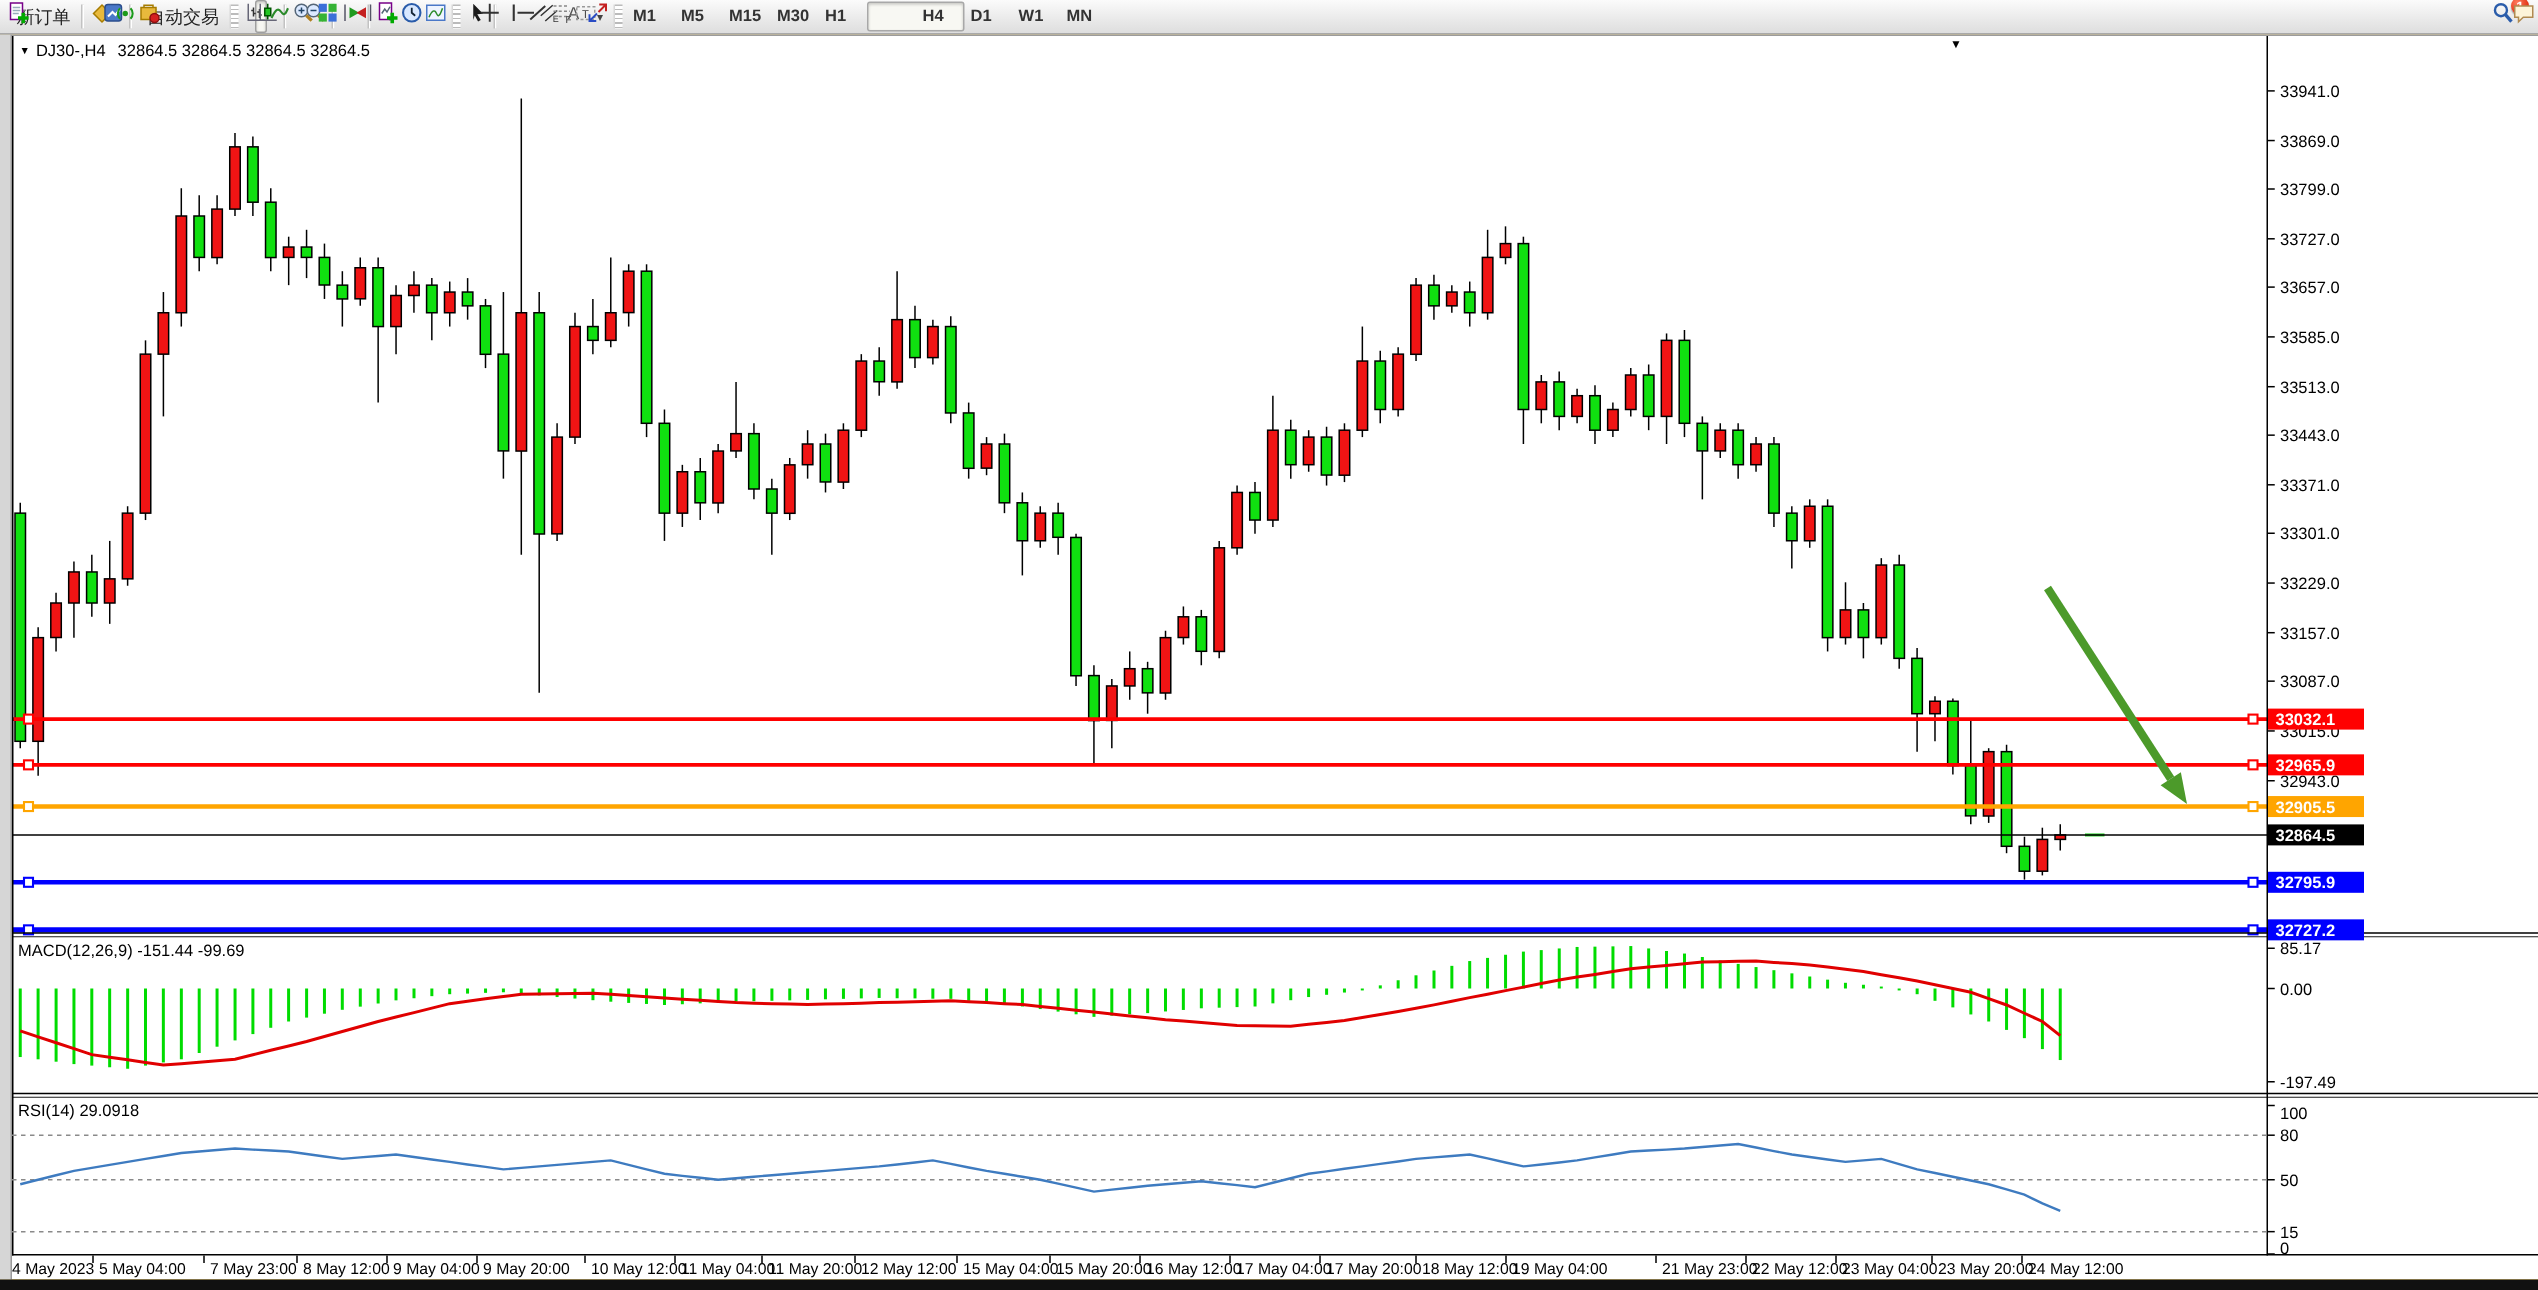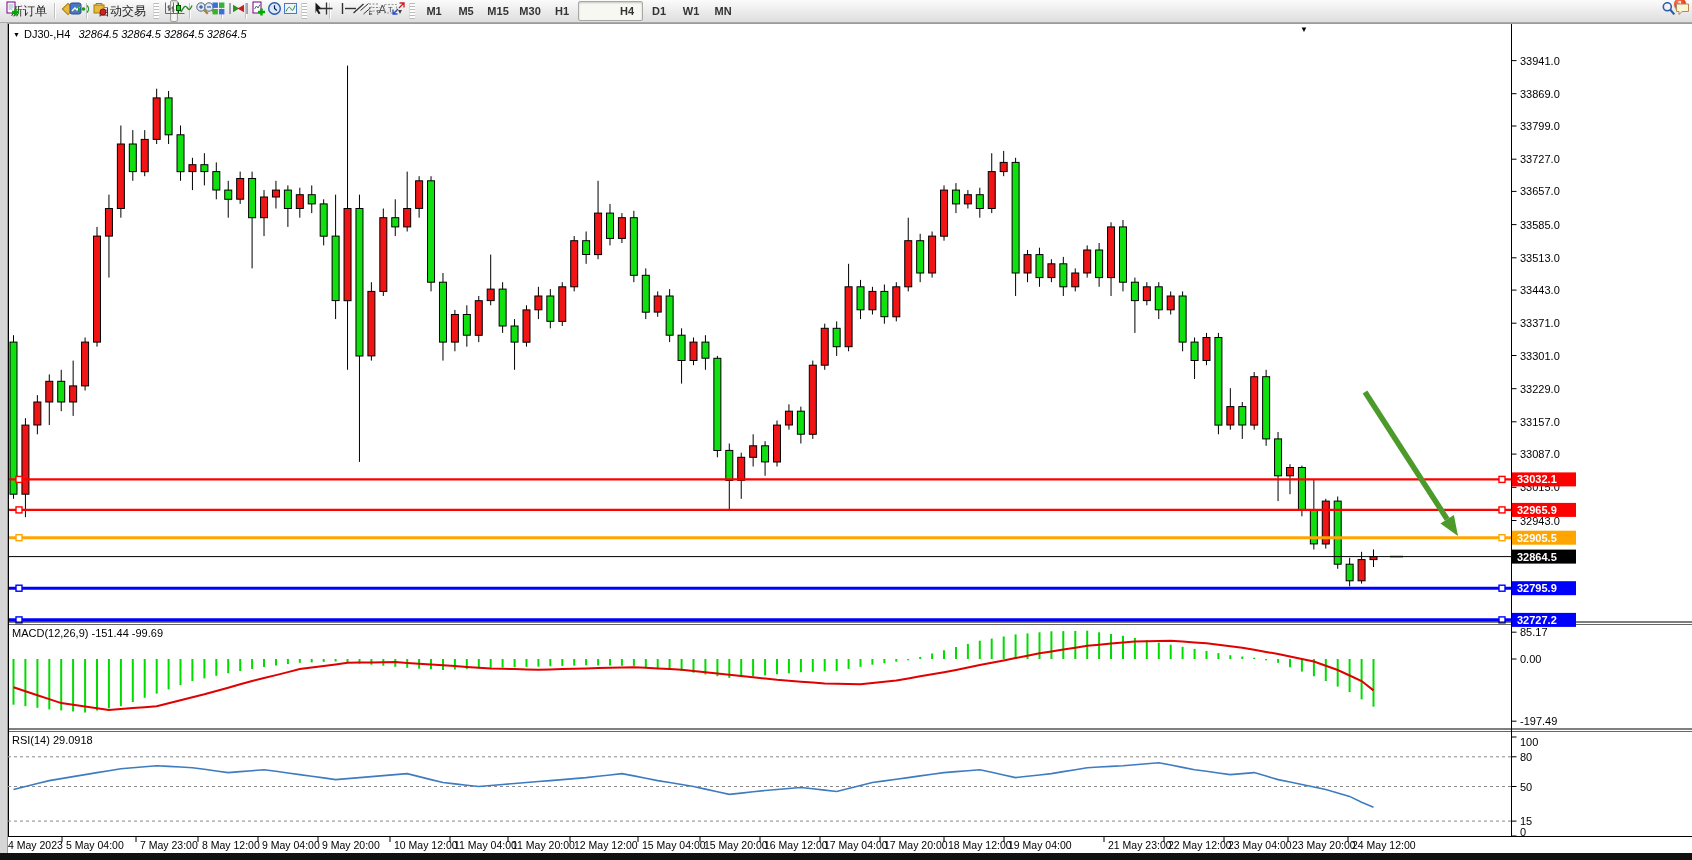--- a/index.html
+++ b/index.html
@@ -10,34 +10,34 @@
     background:linear-gradient(#fbfbfb,#e9e9e9 60%,#dedede);border-bottom:1px solid #a9a9a9;
     display:flex;align-items:center;padding:0 4px;box-sizing:border-box;}
   .tb-btn{display:flex;align-items:center;gap:3px;height:20px;padding:0 3px;border:1px solid transparent;
     border-radius:2px;cursor:default;position:relative;}
   .tb-btn.active{background:#f7f7f2;border:1px solid #9f9f9f;box-shadow:inset 0 1px 2px rgba(0,0,0,.18);}
   .tb-btn .lbl{font-size:12px;color:#222;white-space:nowrap;}
   .tb-btn .dd{font-size:8px;color:#444;margin-left:1px;}
   .tb-sep{width:1px;height:16px;background:#c2c2c2;border-right:1px solid #fff;margin:0 3px;}
   .tb-grip{width:5px;height:16px;margin:0 3px;background:repeating-linear-gradient(#bbb 0 1px,#fff 1px 3px);
     border-left:1px solid #d8d8d8;}
-  .tf-btn{min-width:24px;text-align:center;font-size:11px;font-weight:bold;color:#333;height:18px;
+  .tf-btn{min-width:24px;text-align:left;font-size:11px;font-weight:bold;color:#333;height:18px;
     line-height:18px;padding:0 3px;border:1px solid transparent;border-radius:2px;}
   .tf-btn.active{background:#f8f8f3;border:1px solid #a8a8a8;box-shadow:inset 0 1px 2px rgba(0,0,0,.2);padding-left:36px;}
   #tb-right{margin-left:auto;display:flex;align-items:center;gap:6px;padding-right:6px;}
   .chat-badge{position:absolute;top:-3px;right:-5px;width:12px;height:12px;border-radius:50%;
     background:radial-gradient(circle at 35% 30%,#ff7a5e,#e03010 70%);color:#fff;font-size:9px;font-weight:bold;
     text-align:center;line-height:12px;box-shadow:0 1px 1px rgba(0,0,0,.4);}
   
   #left-strip{position:absolute;left:0;top:23px;width:7px;height:830px;background:#d6d6d6;
     border-right:1px solid #9b9b9b;z-index:3;}
   #bottom-strip{position:absolute;left:0;top:853px;width:1692px;height:7px;background:#111;z-index:3;}
   #chart-title{position:absolute;left:13px;top:28px;z-index:4;font-size:11px;color:#000;white-space:nowrap;}
   #chart-title .tri{font-size:7px;vertical-align:1px;margin-right:4px;color:#000;}
-  #chart-title .ohlc{margin-left:8px;font-style:italic;}
+  #chart-title .ohlc{margin-left:8px;}
   #scroll-marker{position:absolute;left:1300px;top:25px;z-index:4;font-size:8px;color:#000;}
   svg{position:absolute;left:0;top:0;z-index:1;}
   text{font-family:"Liberation Sans",sans-serif;}
 </style>
 </head>
 <body>
 <div id="root">
 
   <div id="toolbar">
       <div class="tb-btn">

